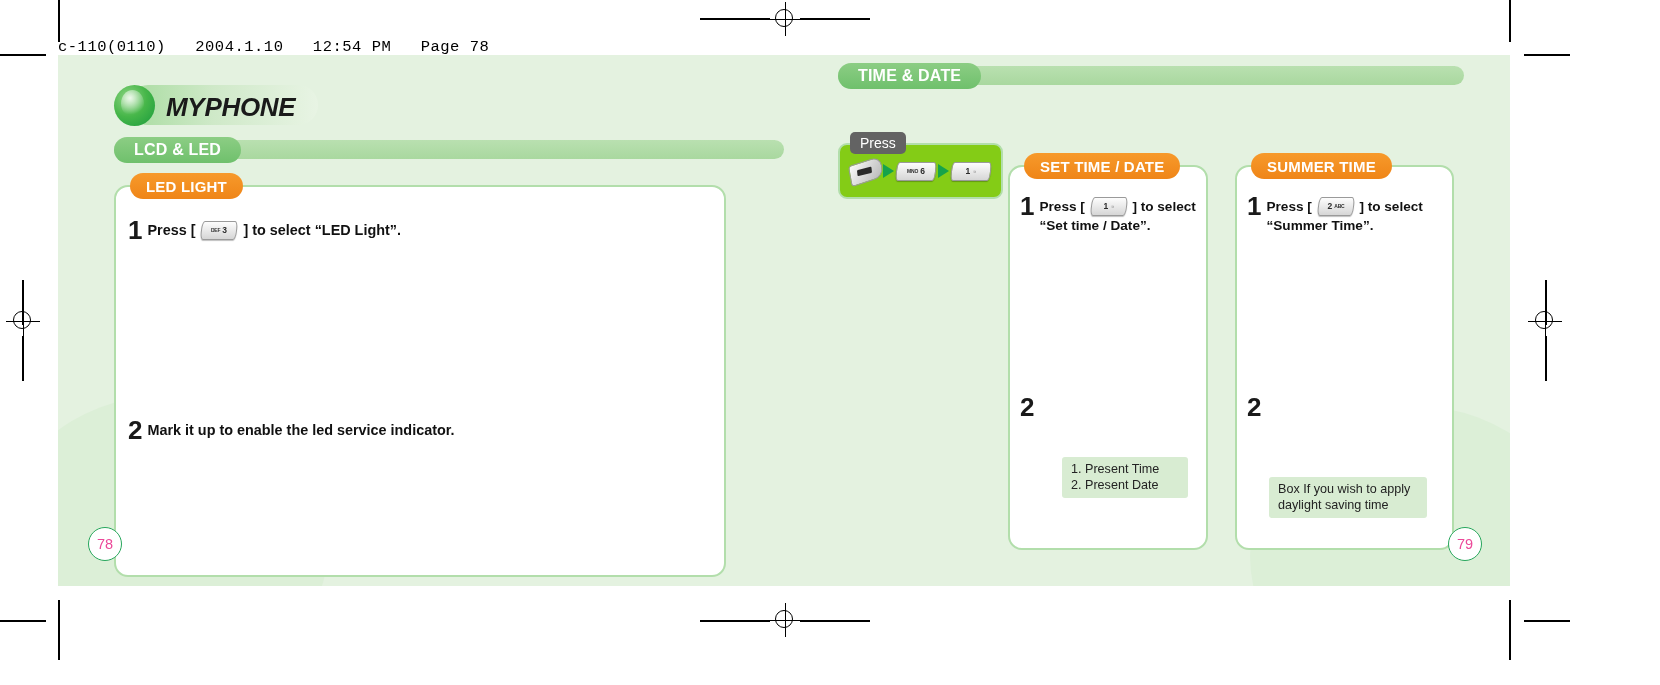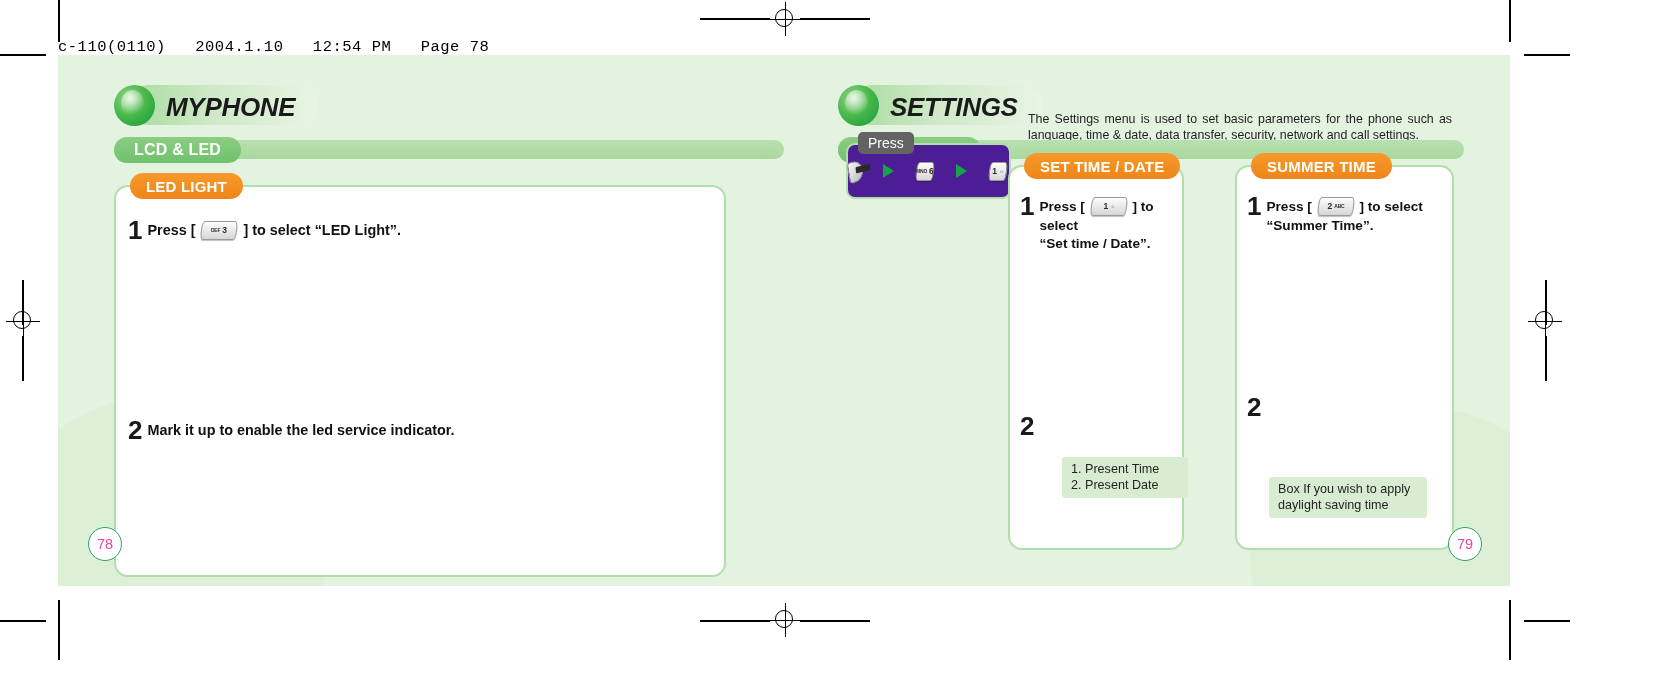--- a/index.html
+++ b/index.html
@@ -121,23 +121,23 @@
     border:1px solid #cf9154;position:relative;
   }
   .key-ok span{
     position:absolute;left:0;top:0;width:100%;height:100%;
     display:flex;align-items:center;justify-content:center;
     font-size:6px;font-weight:bold;color:#4a3118;
   }
 
   
   .pressbox{
-    position:absolute;left:8px;top:88px;width:165px;height:56px;
-    background:#4c1d95;border:2px solid #b2deab;border-radius:9px;box-sizing:border-box;
-    display:flex;align-items:center;justify-content:center;gap:20px;
+    position:absolute;left:0;top:88px;width:165px;height:56px;
+    background:#84cc16;border:2px solid #b2deab;border-radius:9px;box-sizing:border-box;
+    display:flex;align-items:center;justify-content:center;gap:0;
   }
   .press-tag{
     position:absolute;left:10px;top:-13px;height:22px;border-radius:5px;padding:0 10px;
     background:#636363;display:flex;align-items:center;
     font-size:14px;color:#fff;
   }
   .arrow-g{
     width:0;height:0;border-left:11px solid #16a34a;
     border-top:7px solid transparent;border-bottom:7px solid transparent;
   }
@@ -237,26 +237,20 @@
 
       <div class="step" style="margin:181px 0 0 12px;">
         <div class="step-num">2</div>
         <div class="step-txt">Mark it up to enable the led service indicator.</div>
       </div>
     </div>
   </div>
 
   <div class="col col-right">
 
-    <div class="sec-title">
-      <div class="sec-pill"></div>
-      <div class="sec-dot"></div>
-      <div class="sec-name">SETTINGS</div>
-      <div class="sec-desc">The Settings menu is used to set basic parameters for the phone such as language, time &amp; date, data transfer, security, network and call settings.</div>
-    </div>
 
     <div class="subbar" style="width:626px;">
       <div class="subbar-track"></div>
       <div class="subbar-pill">TIME &amp; DATE</div>
     </div>
 
     <div class="pressbox">
       <div class="press-tag">Press</div>
       <span class="key-menu"></span>
       <span class="arrow-g"></span>
@@ -268,21 +262,21 @@
       </span>
       <span class="arrow-g"></span>
       <span class="key key-wide">
         <span class="kl">
             <span class="n">1</span>
             <span class="a">☼</span>
           </span>
       </span>
     </div>
 
-    <div class="card" style="position:absolute;left:170px;top:110px;width:176px;height:385px;">
+    <div class="card" style="position:absolute;left:170px;top:110px;width:200px;height:385px;">
       <div class="badge">SET TIME / DATE</div>
 
       <div class="step" style="margin:30px 0 0 10px;">
         <div class="step-num">1</div>
         <div class="step-txt step-txt-sm">
           <span>Press [</span>
           <span class="key">
             <span class="kl">
                 <span class="n">1</span>
                 <span class="a">☼</span>

